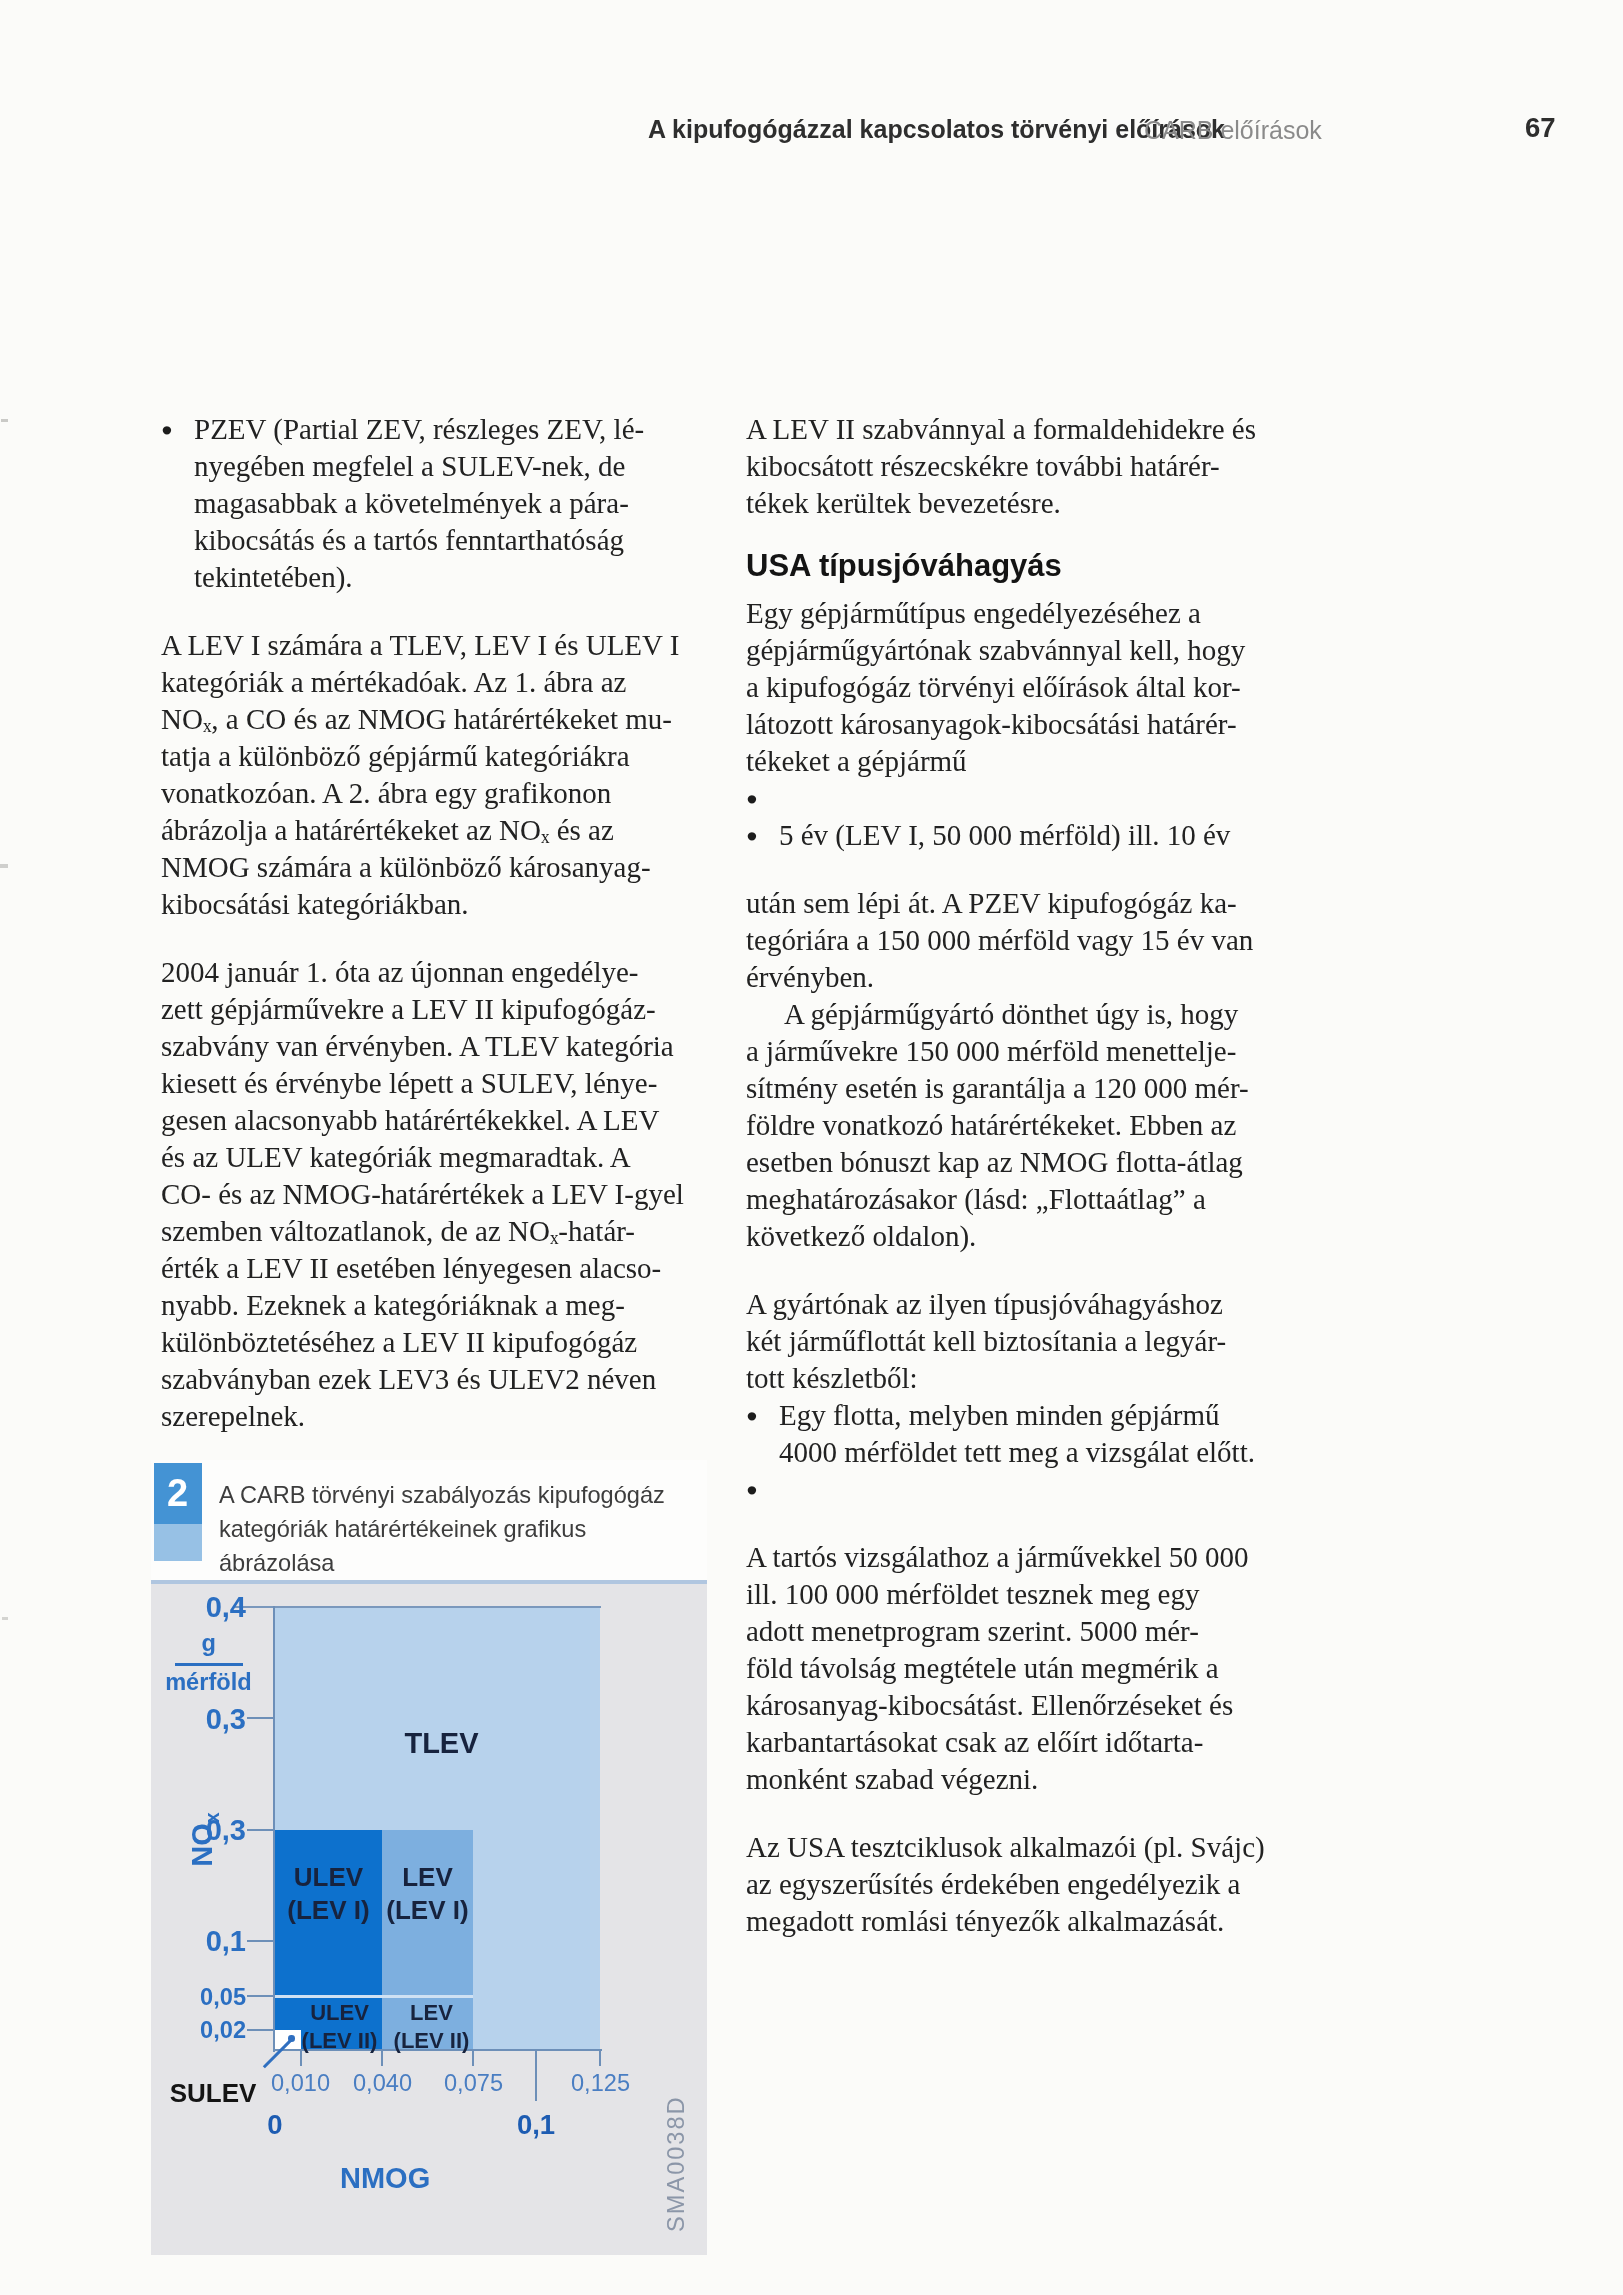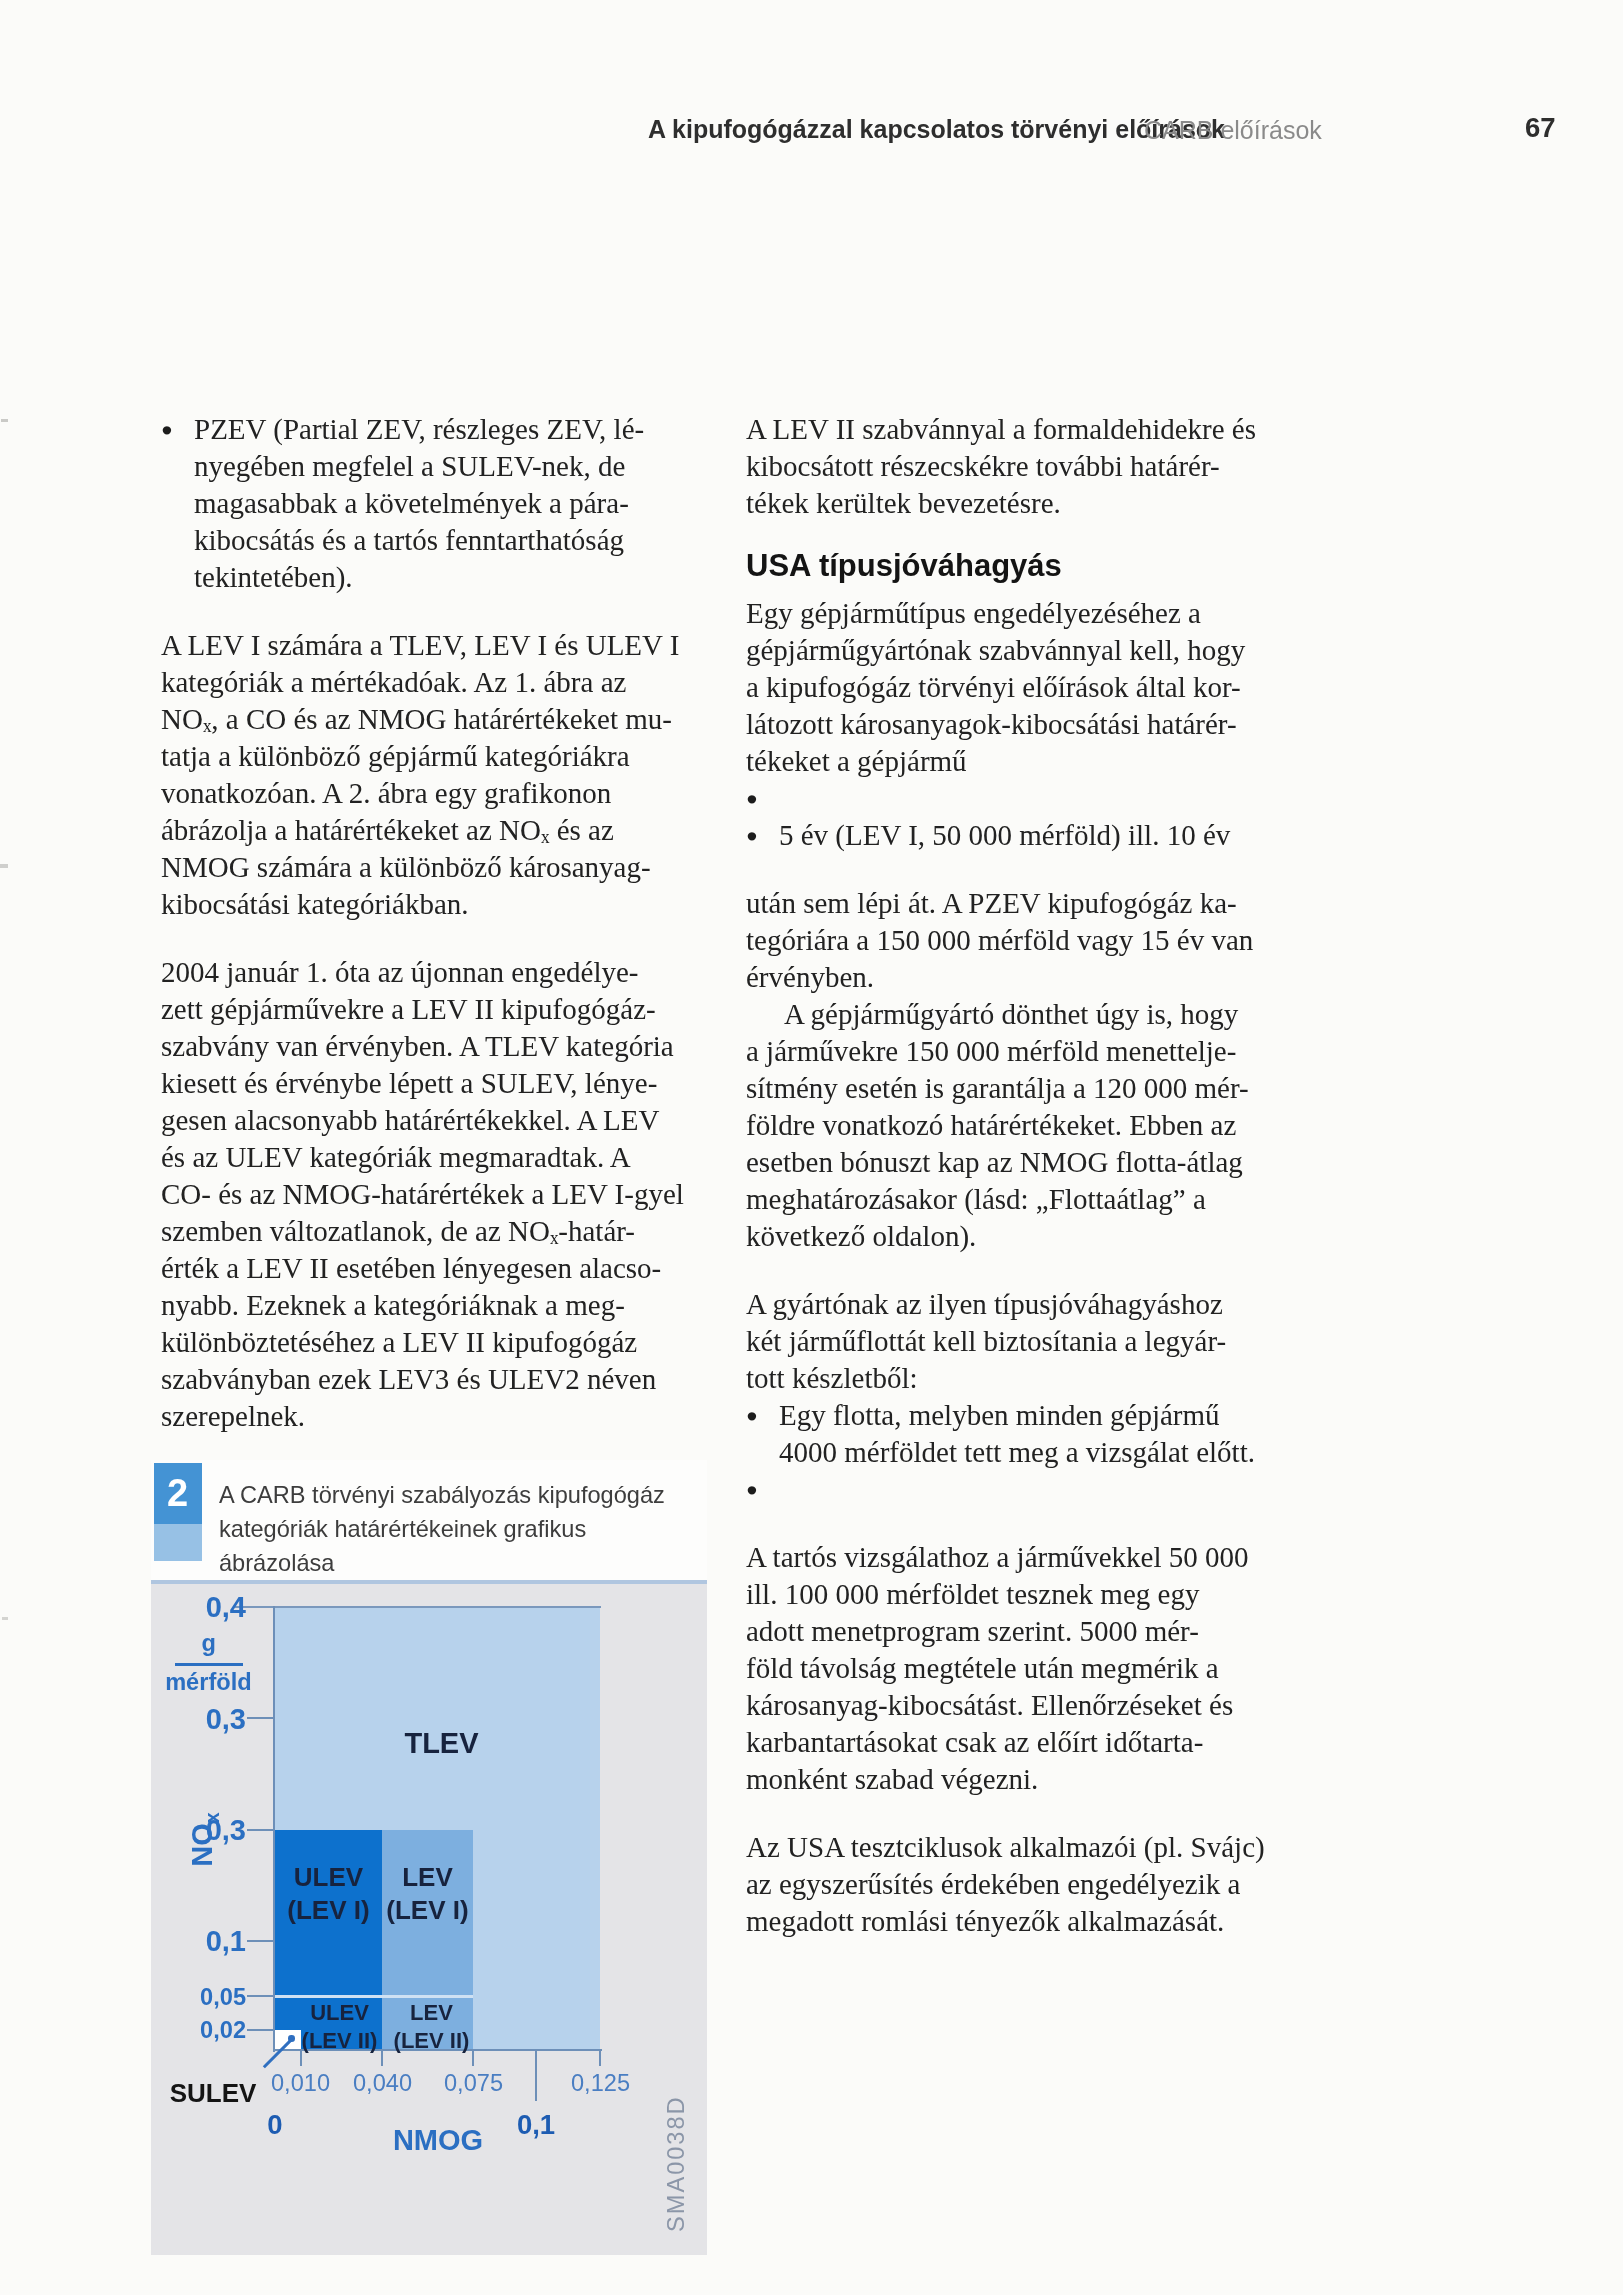--- a/index.html
+++ b/index.html
@@ -40,21 +40,21 @@
   .xtick.long{height:51px;}
   .ylab{left:13px;width:82px;text-align:right;font-family:"Liberation Sans","DejaVu Sans",sans-serif;font-weight:bold;color:#2b6fc2;font-size:29px;}
   .ylab.small{font-size:23.6px;}
   .fracg{left:19.6px;top:170px;width:76px;text-align:center;font-family:"Liberation Sans","DejaVu Sans",sans-serif;font-weight:bold;font-size:23.6px;color:#2b6fc2;}
   .fracline{left:23.6px;top:203px;width:68px;height:2.6px;background:#2b6fc2;}
   .fracm{left:7.9px;top:209px;width:99px;text-align:center;font-family:"Liberation Sans","DejaVu Sans",sans-serif;font-weight:bold;font-size:23.6px;color:#2b6fc2;}
   .noxlab{left:-3.3px;top:365px;width:105px;height:29px;transform:rotate(-90deg);text-align:center;font-family:"Liberation Sans","DejaVu Sans",sans-serif;font-weight:bold;font-size:29px;color:#2b6fc2;}
   .noxlab sub{font-size:19.6px;}
   .xlab{top:610px;width:79px;text-align:center;font-family:"Liberation Sans","DejaVu Sans",sans-serif;font-size:23.6px;color:#4a7ec2;}
   .xbold{top:649px;width:52px;text-align:center;font-family:"Liberation Sans","DejaVu Sans",sans-serif;font-weight:bold;font-size:27.5px;color:#1d5cb2;}
-  .nmog{left:189px;top:664px;width:196px;text-align:center;font-family:"Liberation Sans","DejaVu Sans",sans-serif;font-weight:bold;font-size:29px;color:#2b6fc2;}
+  .nmog{left:189px;top:702px;width:196px;text-align:left;font-family:"Liberation Sans","DejaVu Sans",sans-serif;font-weight:bold;font-size:29px;color:#2b6fc2;}
   .rlabel{width:131px;text-align:center;font-family:"Liberation Sans","DejaVu Sans",sans-serif;font-weight:bold;color:#17233e;white-space:pre-line;}
   .rlabel.big{font-size:29px;}
   .rlabel.mid{font-size:26px;line-height:33px;}
   .rlabel.small{font-size:22px;line-height:27.5px;}
   .sulevlab{left:13px;top:618px;width:98px;text-align:center;font-family:"Liberation Sans","DejaVu Sans",sans-serif;font-weight:bold;font-size:26px;color:#141414;}
   .pointer{left:107px;top:592px;width:39px;height:2.6px;background:#2f6fc0;transform:rotate(-45deg);}
   .dot{left:137px;top:575px;width:6.5px;height:6.5px;border-radius:50%;background:#2f6fc0;}
   .watermark{left:512px;top:576px;height:196px;writing-mode:vertical-rl;transform:rotate(180deg);font-family:"Liberation Sans","DejaVu Sans",sans-serif;font-size:23.6px;letter-spacing:2px;color:#8b96a8;}
   .artifact{background:#9a9a96;}
 </style>

